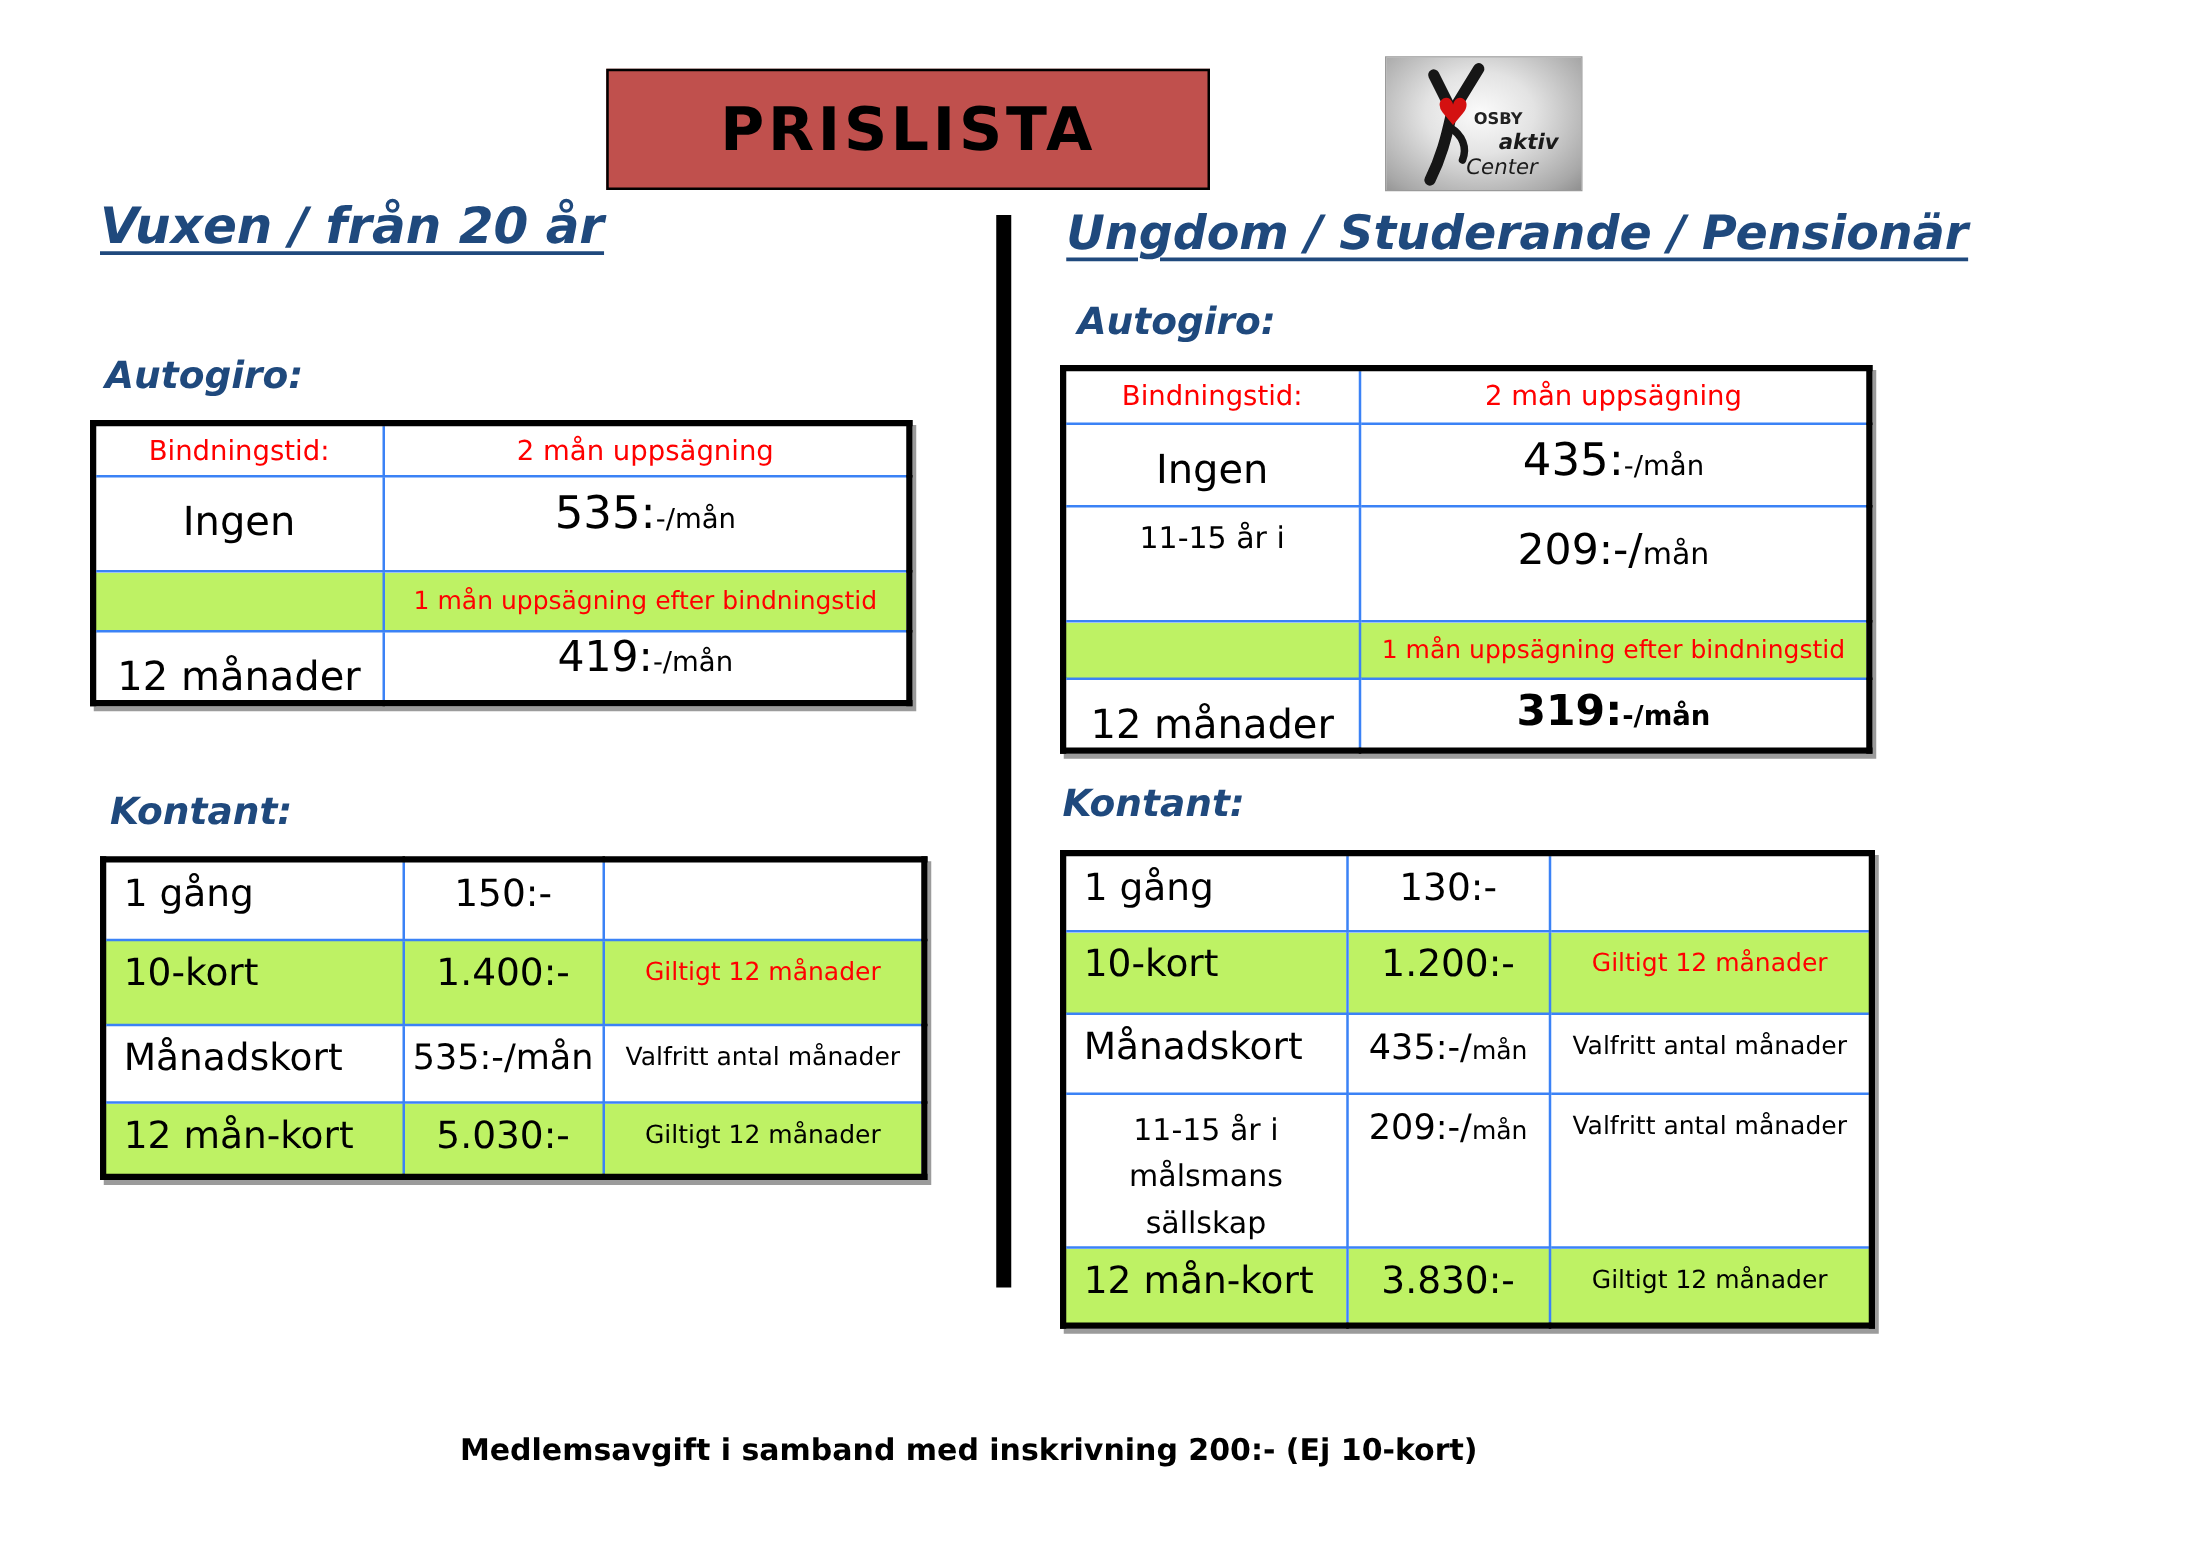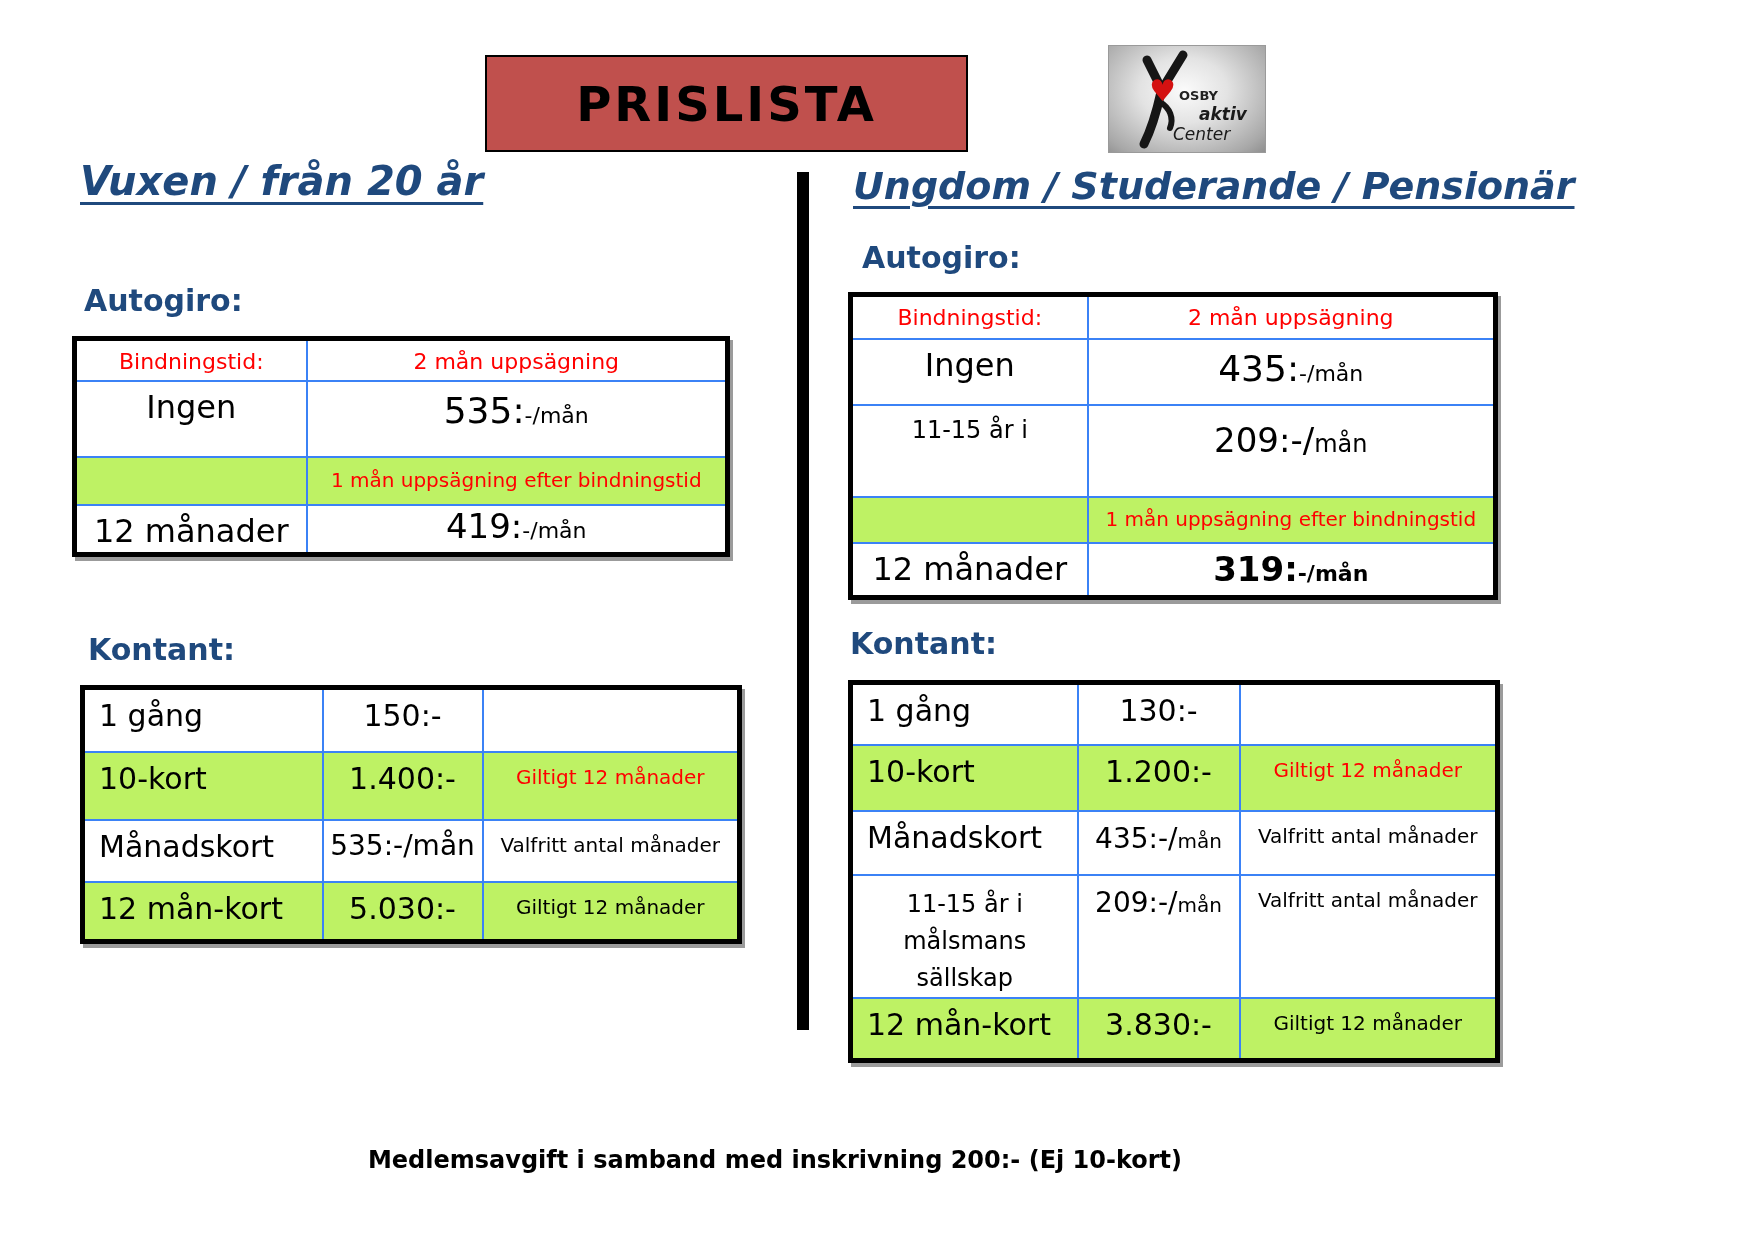--- a/index.html
+++ b/index.html
@@ -25,38 +25,38 @@
   .logo-center { position:absolute; left:64px; top:78px; font-size:17px; font-weight:normal; font-style:italic; color:#1a1a1a; }
 
   
   .divider { position:absolute; left:797px; top:172px; width:12px; height:858px; background:#000; }
 
   
   .col-heading { position:absolute; color:#1f497d; font-weight:bold; font-style:italic;
     text-decoration:underline; text-decoration-thickness:3px; text-underline-offset:7px; white-space:nowrap; }
   .h-left { left:80px; top:158px; font-size:40px; }
   .h-right { left:853px; top:164px; font-size:38px; }
-  .sub-heading { position:absolute; color:#1f497d; font-weight:bold; font-size:30px; }
+  .sub-heading { position:absolute; color:#1f497d; font-weight:bold; font-style:italic; font-size:30px; }
 
   
   .tbl { position:absolute; border-collapse:collapse; background:#fff; table-layout:fixed;
     box-shadow:3px 4px 0 #9b9b9b; border:5px solid #000; }
   .tbl td { border:2px solid #3b82f6; vertical-align:top; overflow:hidden; }
   .gray { background:#bef264; }
   .red { color:#ff0000; }
   .hdr { font-size:22px; text-align:center; padding-top:8px; }
   .name { font-size:30px; text-align:left; padding:8px 6px 0 14px; white-space:nowrap; }
   .name-c { font-size:24px; text-align:center; padding-top:10px; }
   .price { font-size:30px; text-align:center; padding-top:8px; white-space:nowrap; }
   .pb { font-size:36px; }
   .pm { font-size:34px; }
   .ps { font-size:22px; }
   .psm { font-size:20px; }
   .note { font-size:20px; text-align:center; padding-top:12px; white-space:nowrap; }
-  .big-label { font-size:32px; text-align:center; padding-top:6px; white-space:nowrap; }
+  .big-label { font-size:32px; text-align:center; padding-top:16px; white-space:nowrap; }
   .mid-label { font-size:24px; text-align:center; padding-top:10px; white-space:nowrap; }
   .two-line { line-height:1.55; }
 
   
   .footer { position:absolute; left:70px; top:1146px; width:1410px; text-align:center;
     font-size:24px; font-weight:bold; color:#000; }
 </style>
 </head>
 <body>
 

